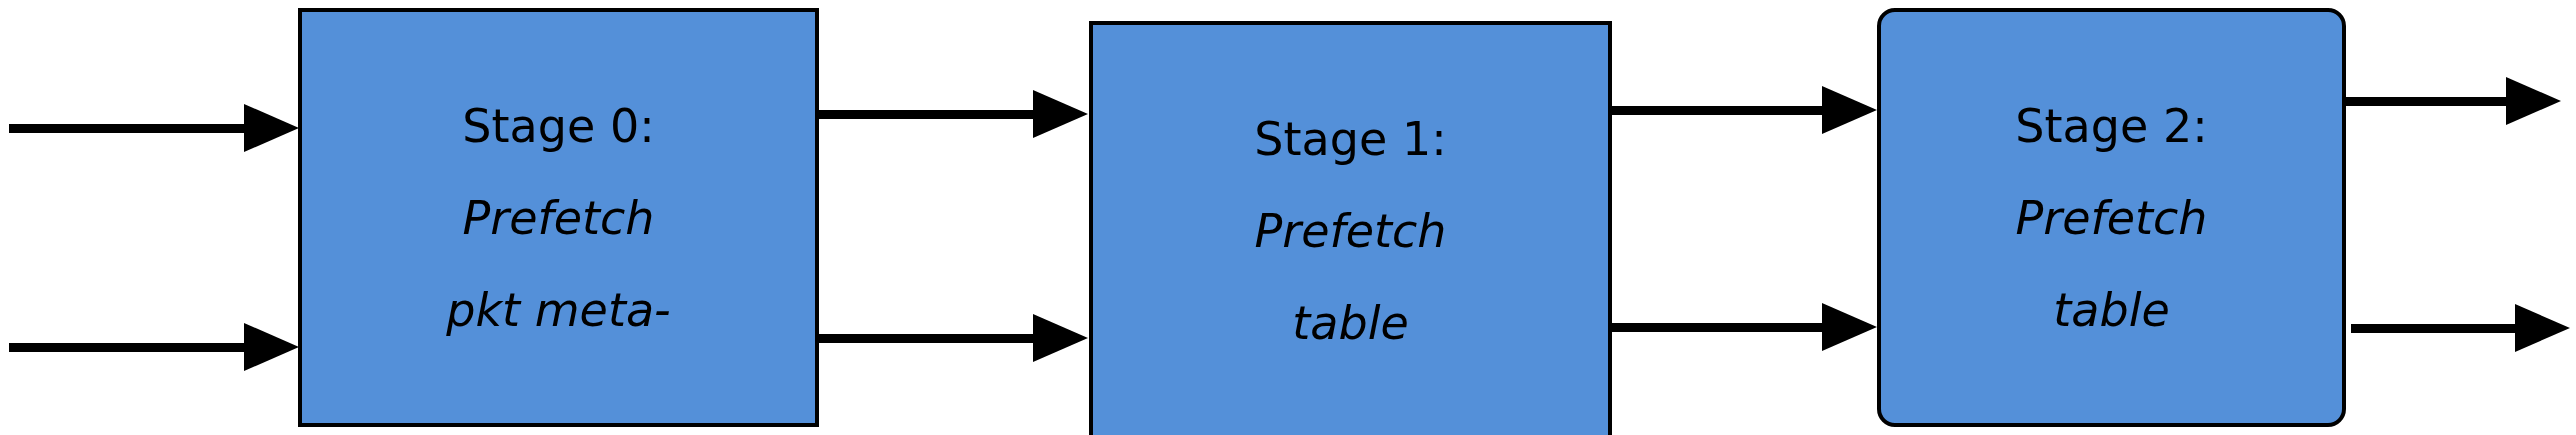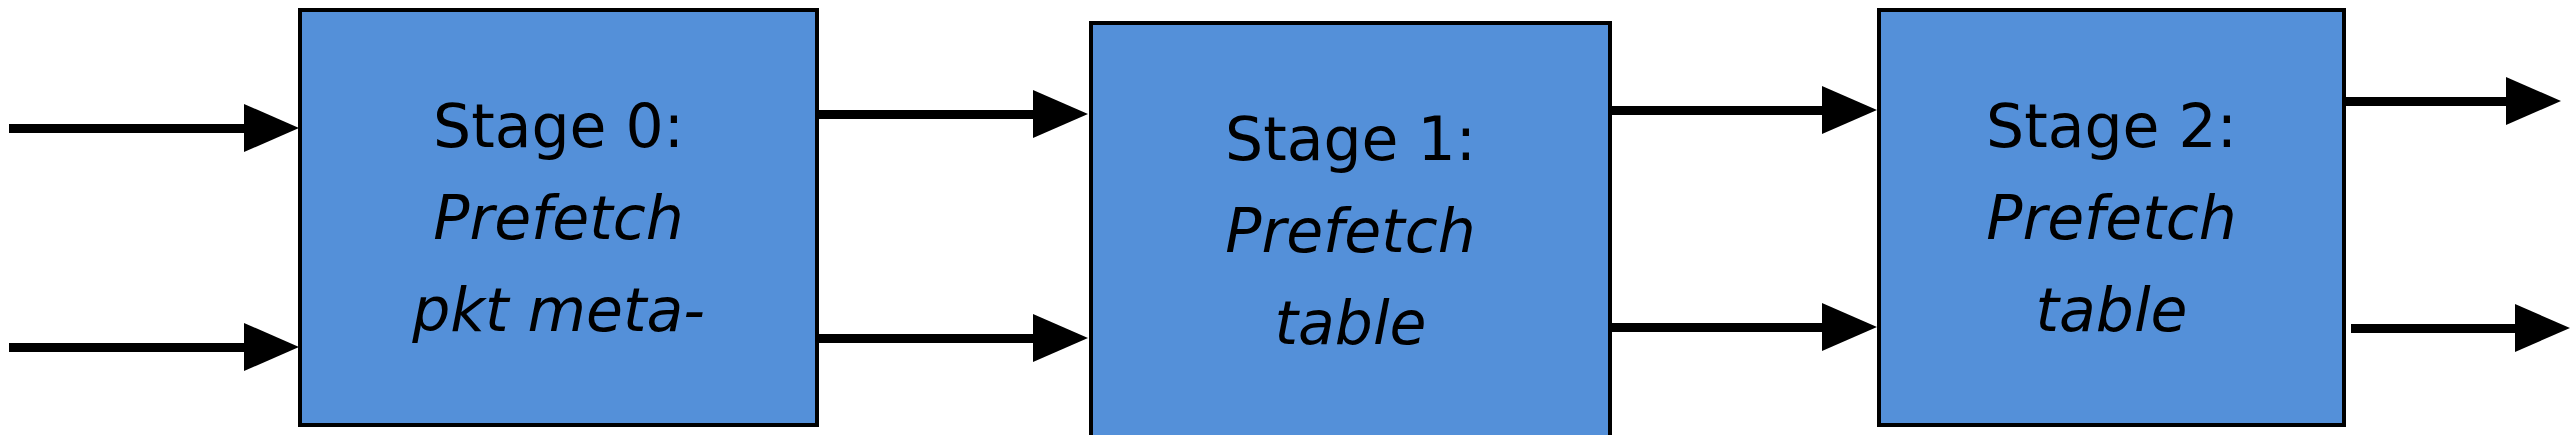--- a/index.html
+++ b/index.html
@@ -20,21 +20,21 @@
     box-sizing: border-box;
     background: #5490D9;
     border: 4.5px solid #000000;
     display: flex;
     flex-direction: column;
     align-items: center;
     justify-content: center;
   }
   .stage-line {
     color: #000000;
-    font-size: 60px;
+    font-size: 46px;
     line-height: 92px;
     white-space: nowrap;
     text-align: center;
   }
   .stage-line.italic {
     font-style: italic;
   }
   .stage-line.roman {
     font-style: normal;
   }
@@ -100,21 +100,21 @@
   <div class="arrow" style="left:1609px; top:110px; width:268px;">
     <div class="shaft" style="width:213px;"></div>
     <div class="head" style="left:213px;"></div>
   </div>
 
   <div class="arrow" style="left:1609px; top:327px; width:268px;">
     <div class="shaft" style="width:213px;"></div>
     <div class="head" style="left:213px;"></div>
   </div>
 
-  <div class="stage-box" style="left:1877px; top:8px; width:469px; height:419px;">
+  <div class="stage-box" style="left:1877px; top:8px; width:469px; height:419px;border-radius:18px;">
     <div class="stage-line roman">Stage 2:</div>
     <div class="stage-line italic">Prefetch</div>
     <div class="stage-line italic">table</div>
   </div>
 
   <div class="arrow" style="left:2344px; top:101px; width:217px;">
     <div class="shaft" style="width:162px;"></div>
     <div class="head" style="left:162px;"></div>
   </div>
 

